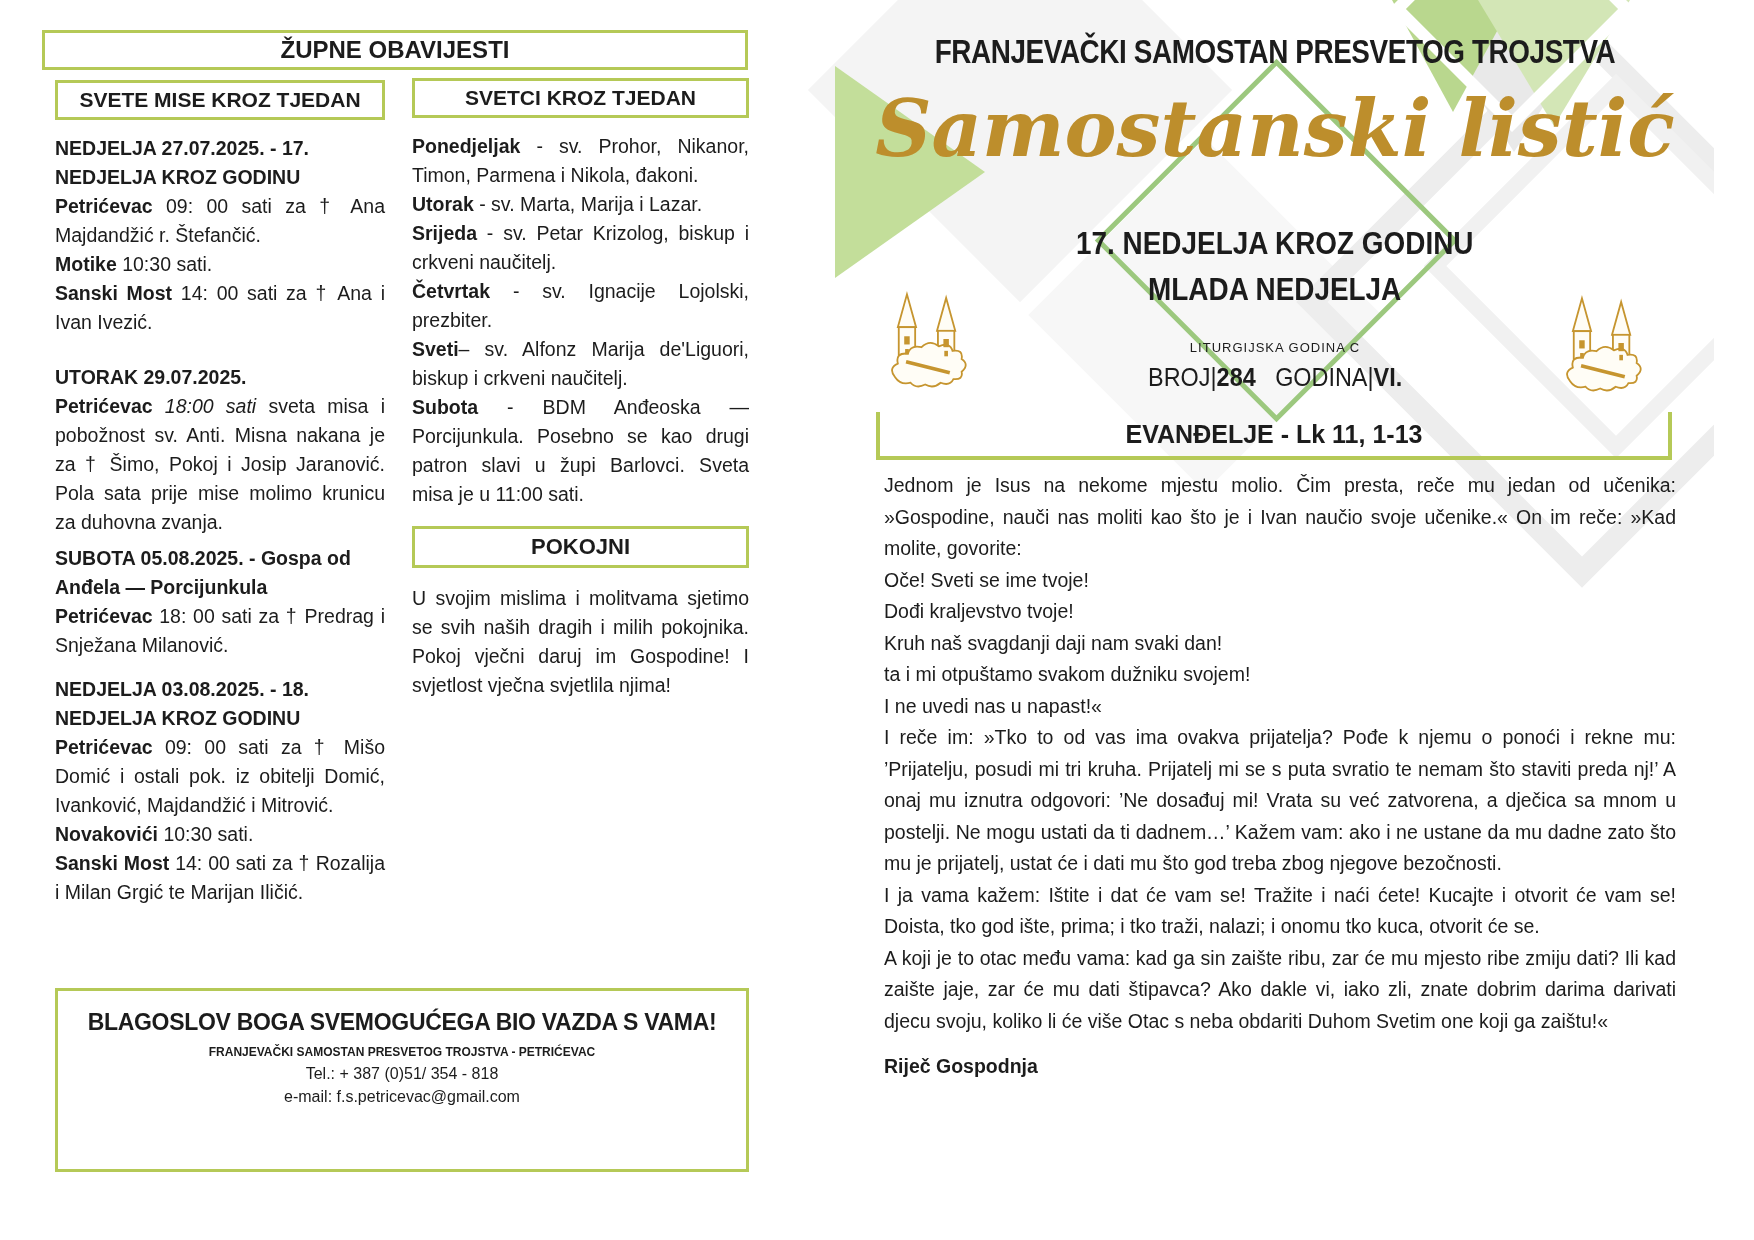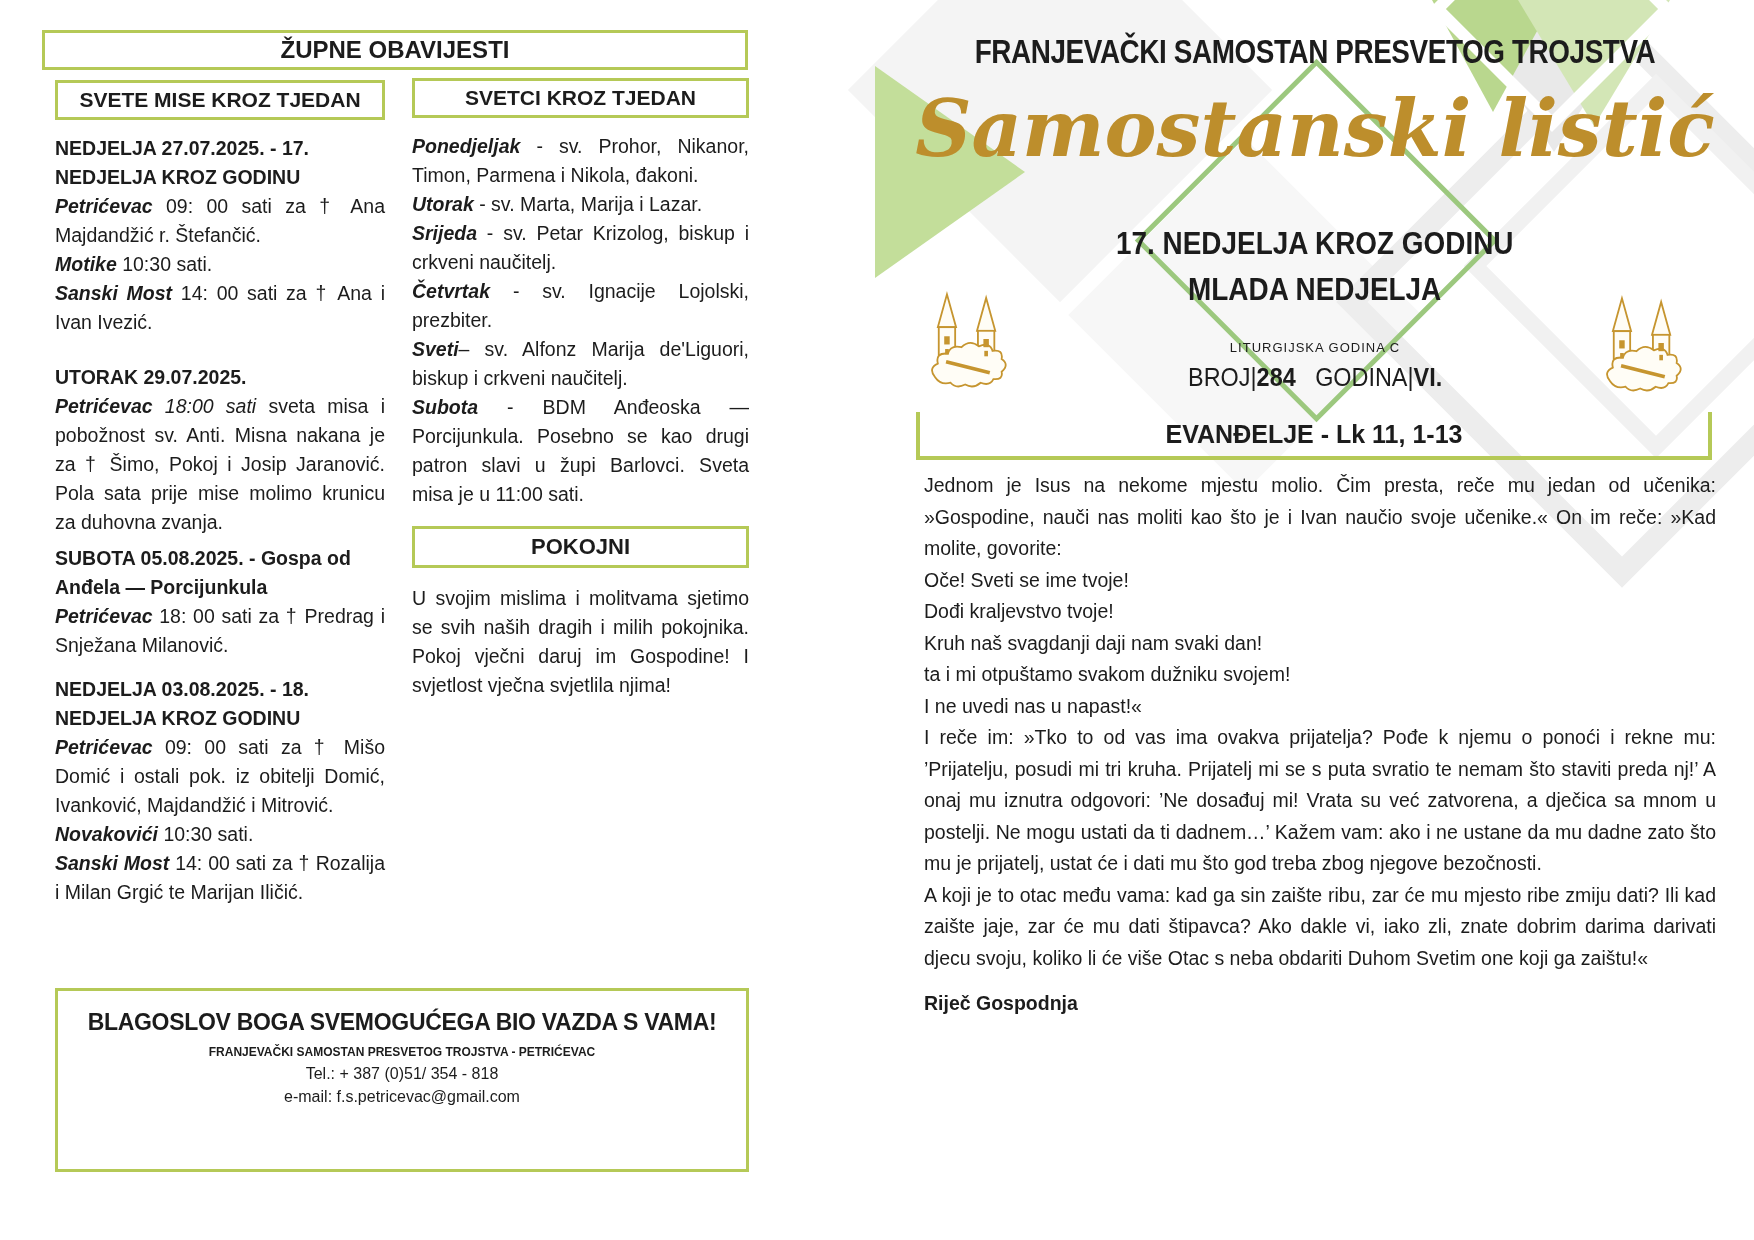--- a/index.html
+++ b/index.html
@@ -24,21 +24,21 @@
   .mass-block:nth-child(2){margin-bottom:7px;}
   .mass-block:nth-child(3){margin-bottom:15px;}
   #pokojni-box{height:36px;font-size:22px;margin-top:17px;margin-bottom:16px;}
   
   #left-footer{position:absolute;left:55px;top:988px;width:688px;height:178px;text-align:center;background:#fff;}
   .f-blessing{font-size:23px;font-weight:700;margin-top:18px;margin-bottom:9px;letter-spacing:-0.3px;}
   .f-monastery{font-size:12px;font-weight:700;margin-bottom:6px;}
   .f-address{font-size:16px;font-weight:700;margin-bottom:6px;}
   .f-phone,.f-email{font-size:16px;margin-bottom:5px;}
   
-  #page-right{position:absolute;left:820px;top:0;width:934px;height:1240px;overflow:hidden;}
+  #page-right{position:absolute;left:780px;top:0;width:934px;height:1240px;overflow:hidden;}
   .shape{position:absolute;z-index:0;}
   .diamond{transform:rotate(45deg);}
   #banner-diamond-green{left:368px;top:112px;width:247px;height:247px;border:5px solid var(--diamond_green);z-index:1;background:transparent;}
   #tri-left{left:55px;top:66px;width:150px;height:212px;background:var(--triangle_green);clip-path:polygon(0 0,100% 50%,0 100%);}
   #chevron-gray{left:636px;top:0;width:196px;height:152px;background:#e9e9e9;clip-path:polygon(0 0,100% 0,50% 100%);}
   #tri-green-1{left:612px;top:0;width:122px;height:112px;background:#b9d78e;clip-path:polygon(0 0,100% 0,50% 100%);}
   #tri-green-2{left:698px;top:0;width:152px;height:126px;background:#d3e6b6;clip-path:polygon(0 0,100% 0,50% 100%);}
   #diamond-white-tr{left:645px;top:-78px;width:150px;height:150px;border:12px solid #ffffff;}
   #diamond-gray-big{left:600px;top:100px;width:360px;height:360px;border:22px solid #ededed;}
   #diamond-gray-fill1{left:90px;top:-60px;width:300px;height:300px;background:#f4f4f4;}
@@ -57,21 +57,21 @@
   .num{font-weight:700;}
   .emblem{position:absolute;z-index:2;}
   #emblem-left{left:106px;top:288px;}
   #emblem-right{left:781px;top:292px;}
   #gospel-headbox{position:absolute;left:96px;top:412px;width:788px;height:44px;z-index:2;
     border:4px solid var(--border_green);border-top:none;background:transparent;
     display:flex;align-items:center;justify-content:center;font-weight:700;font-size:25px;}
   #gospel-text{position:absolute;left:104px;top:470px;width:792px;z-index:2;}
   #gospel-text p{font-size:19.5px;line-height:31.5px;text-align:justify;}
   #gospel-closing{text-align:right;font-weight:700;font-size:20px;margin-top:14px;}
-  .seg-b{font-weight:700;font-style:italic;}
+  .seg-b{font-weight:700;}
   .seg-i{font-style:italic;}
 </style>
 </head>
 <body>
 
 <div id="left-title-box" class="gborder headbox">ŽUPNE OBAVIJESTI</div>
 
 <div id="col-masses">
   <div class="gborder headbox col-headbox">SVETE MISE KROZ TJEDAN</div>
   <div>
@@ -187,17 +187,18 @@
   <div id="gospel-headbox">EVANĐELJE - Lk 11, 1-13</div>
   <div id="gospel-text">
     <div>
         <p class="">Jednom je Isus na nekome mjestu molio. Čim presta, reče mu jedan od učenika: »Gospodine, nauči nas moliti kao što je i Ivan naučio svoje učenike.« On im reče: »Kad molite, govorite:</p>
         <p class="">Oče! Sveti se ime tvoje!</p>
         <p class="">Dođi kraljevstvo tvoje!</p>
         <p class="">Kruh naš svagdanji daji nam svaki dan!</p>
         <p class="">ta i mi otpuštamo svakom dužniku svojem!</p>
         <p class="">I ne uvedi nas u napast!«</p>
         <p class="">I reče im: »Tko to od vas ima ovakva prijatelja? Pođe k njemu o ponoći i rekne mu: ’Prijatelju, posudi mi tri kruha. Prijatelj mi se s puta svratio te nemam što staviti preda nj!’ A onaj mu iznutra odgovori: ’Ne dosađuj mi! Vrata su već zatvorena, a dječica sa mnom u postelji. Ne mogu ustati da ti dadnem…’ Kažem vam: ako i ne ustane da mu dadne zato što mu je prijatelj, ustat će i dati mu što god treba zbog njegove bezočnosti.</p>
+        <p class="">I ja vama kažem: Ištite i dat će vam se! Tražite i naći ćete! Kucajte i otvorit će vam se! Doista, tko god ište, prima; i tko traži, nalazi; i onomu tko kuca, otvorit će se.</p>
         <p class="">A koji je to otac među vama: kad ga sin zaište ribu, zar će mu mjesto ribe zmiju dati? Ili kad zaište jaje, zar će mu dati štipavca? Ako dakle vi, iako zli, znate dobrim darima darivati djecu svoju, koliko li će više Otac s neba obdariti Duhom Svetim one koji ga zaištu!«</p>
       </div>
     <p id="gospel-closing">Riječ Gospodnja</p>
   </div>
 </div>
 
 </body></html>

